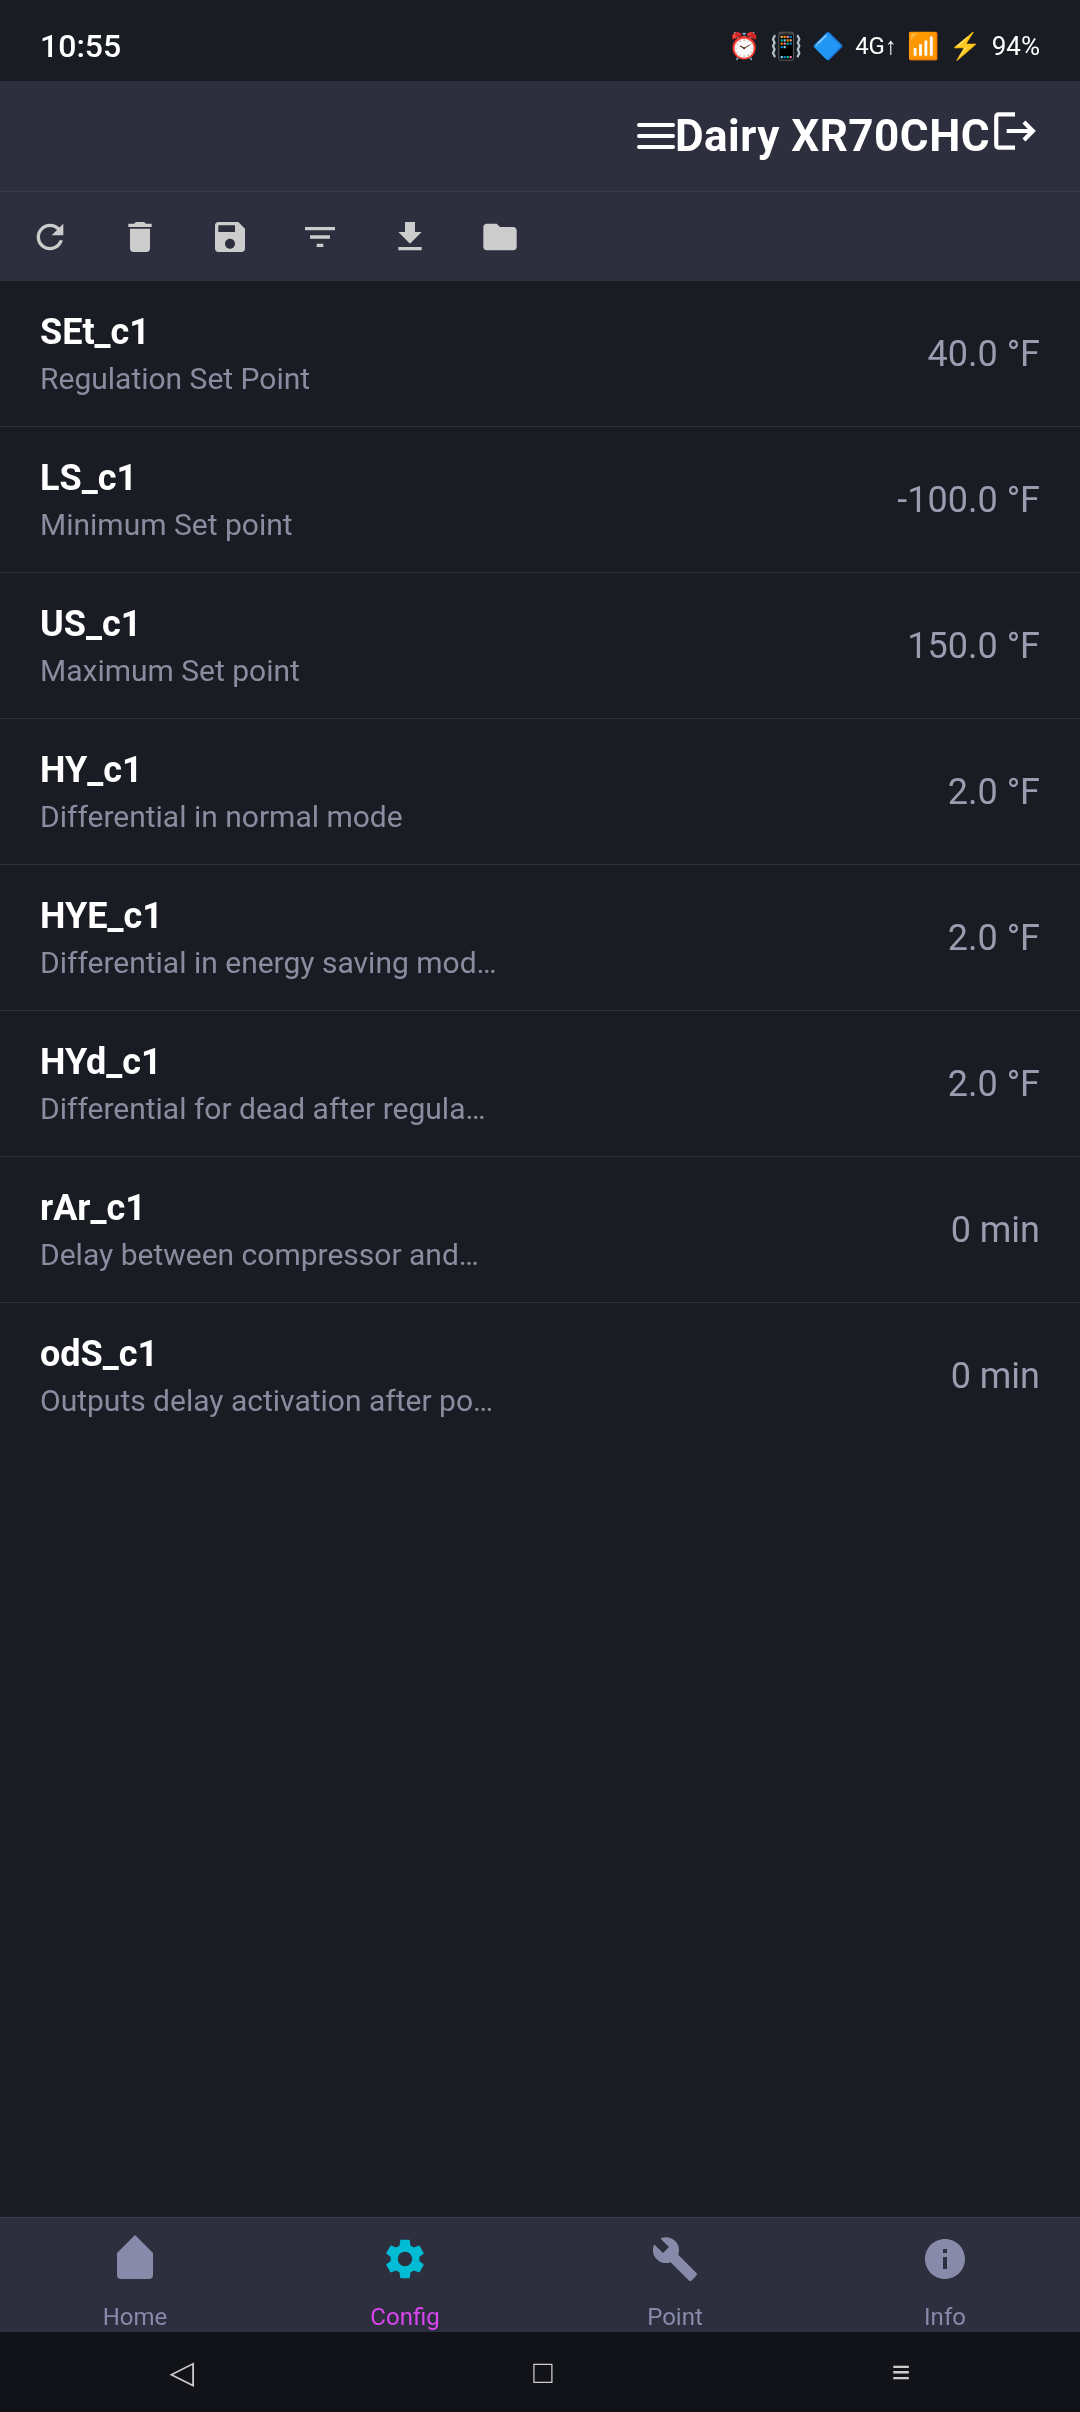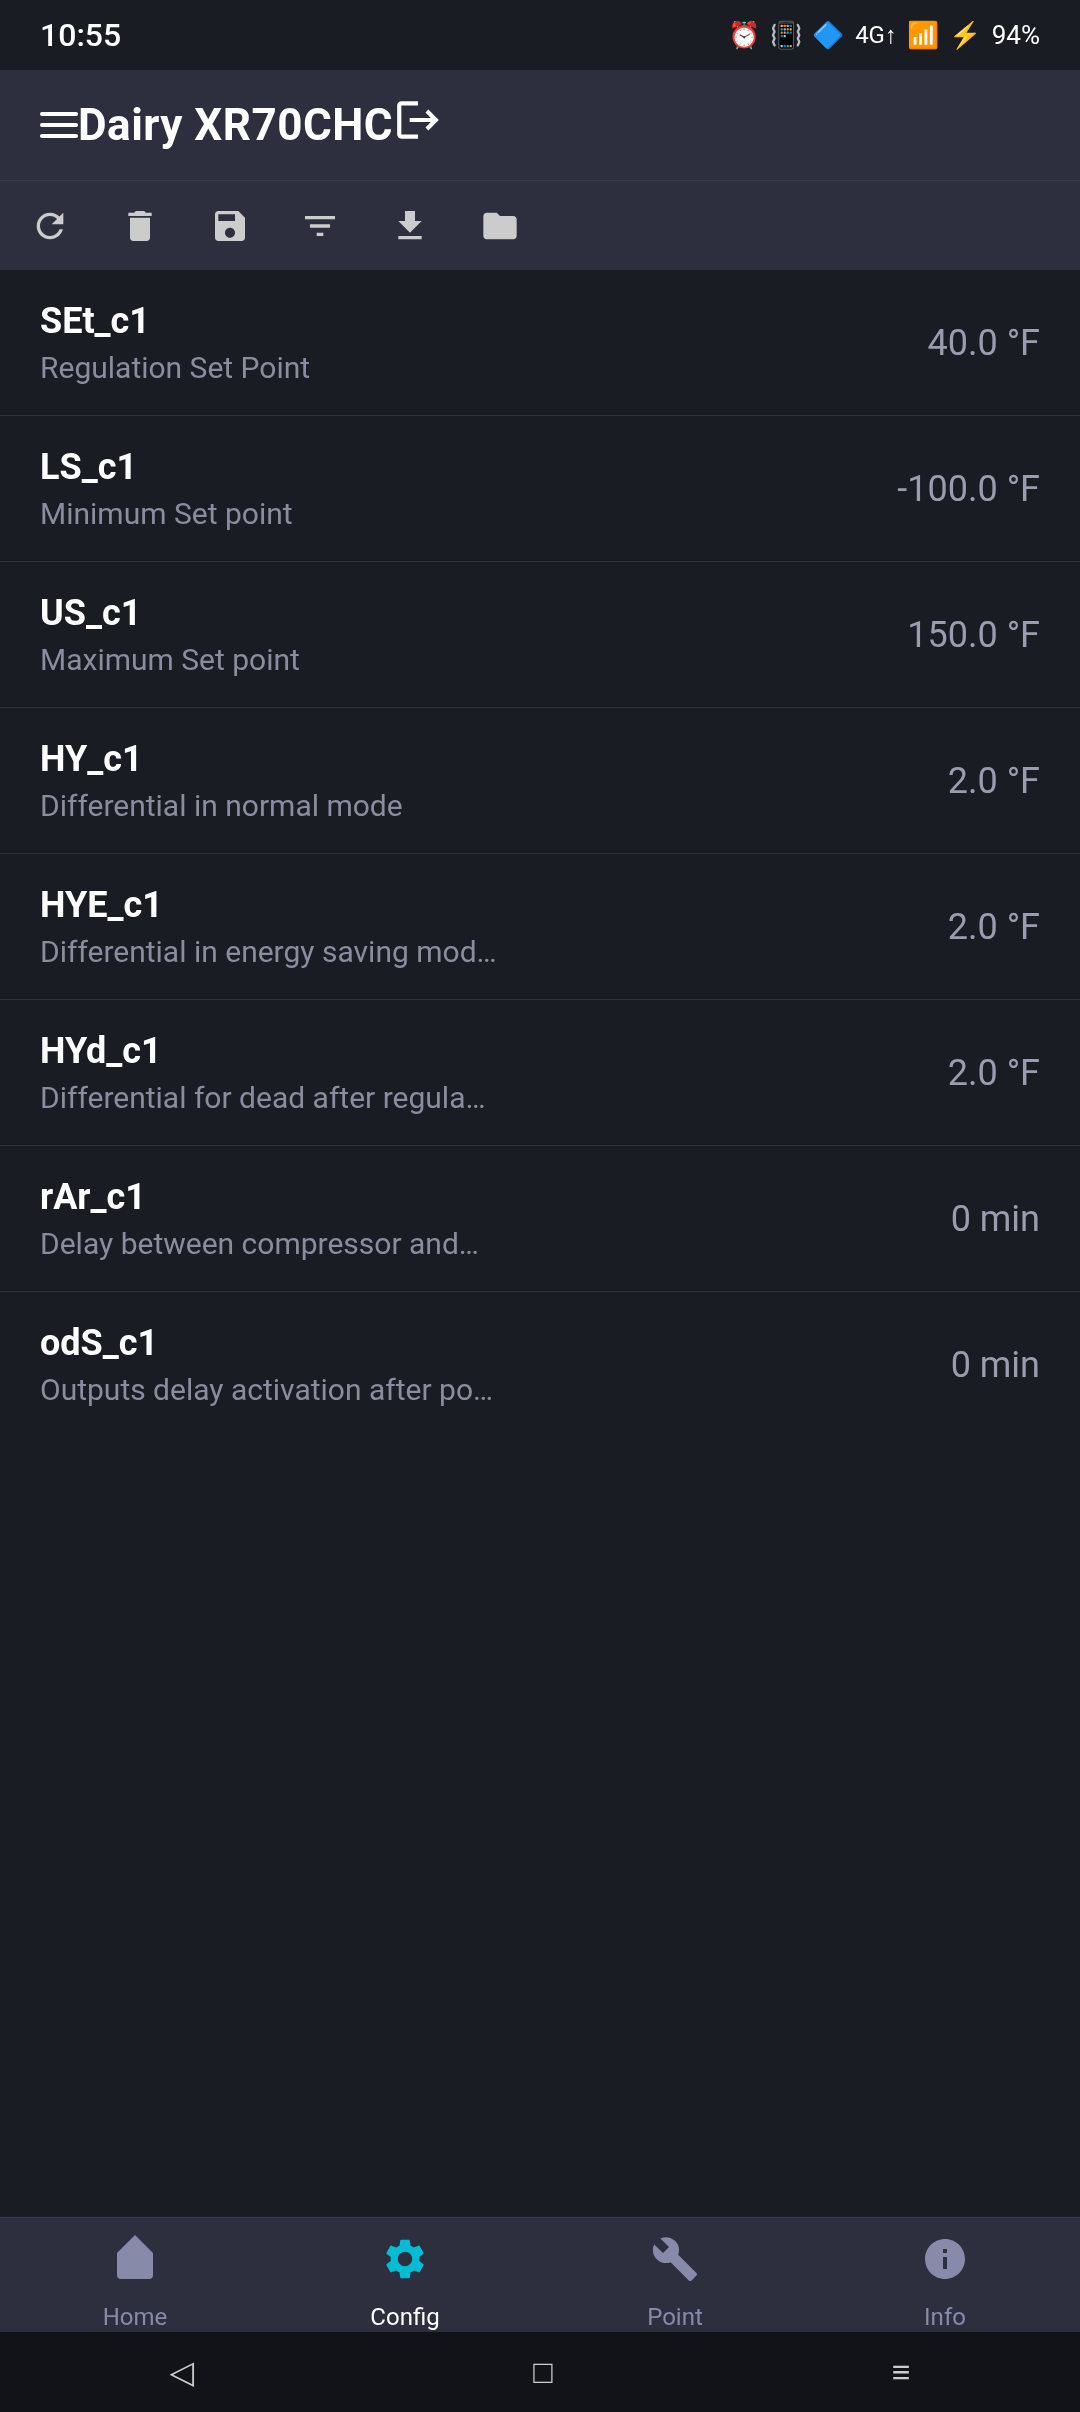--- a/index.html
+++ b/index.html
@@ -14,41 +14,42 @@
     }
 
     
     .status-bar {
       background: #1a1c24;
       height: 70px;
       display: flex;
       align-items: center;
       justify-content: space-between;
       padding: 0 40px;
+      margin-top: 11px;
     }
     .status-time {
       font-size: 32px;
       font-weight: 500;
       color: #ffffff;
     }
     .status-icons {
       display: flex;
       align-items: center;
       gap: 10px;
       font-size: 26px;
       color: #ffffff;
     }
 
     
     .app-bar {
       background: #2d2f3e;
       height: 110px;
       display: flex;
       align-items: center;
-      justify-content: flex-start;
+      justify-content: flex-end;
       padding: 0 40px;
     }
     .app-bar-title {
       font-size: 44px;
       font-weight: 700;
       color: #ffffff;
       letter-spacing: 0.5px;
     }
     .app-bar-icon {
       font-size: 44px;
@@ -150,21 +151,21 @@
       color: #888aaa;
     }
     .nav-icon.active {
       color: #00bcd4;
     }
     .nav-label {
       font-size: 24px;
       color: #888aaa;
     }
     .nav-label.active {
-      color: #ffffff;
+      color: #d946ef;
     }
 
     
     .sys-nav {
       position: fixed;
       bottom: 0;
       left: 0;
       width: 1080px;
       height: 80px;
       background: #111318;

